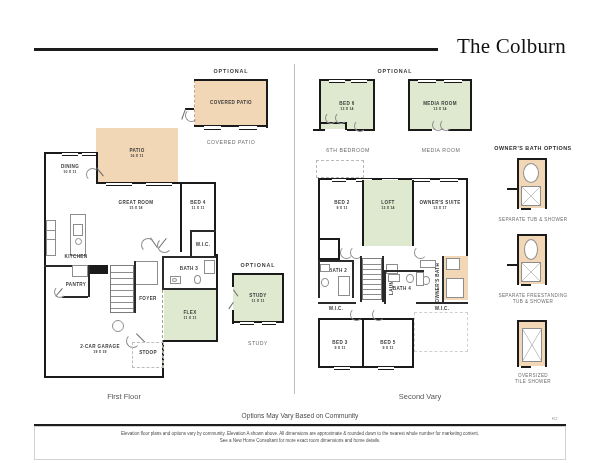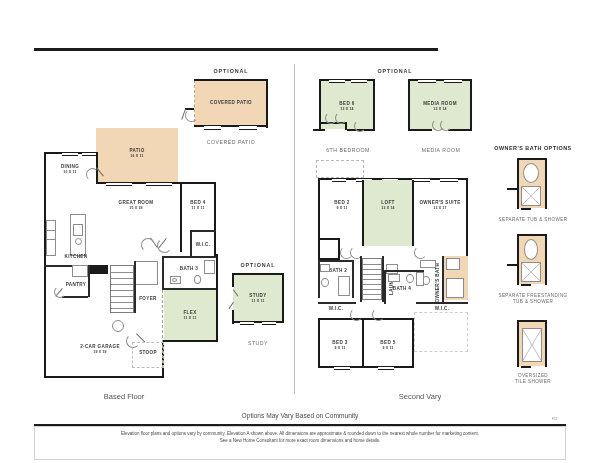--- a/index.html
+++ b/index.html
@@ -61,20 +61,21 @@
   .disclaim{position:absolute;left:38px;width:524px;text-align:center;font-size:4.5px;
             line-height:1.5;color:#4a4a4a;}
   .foot-box{position:absolute;left:34px;width:532px;border:.8px solid #d2d2d2;box-sizing:border-box;}
 </style>
 </head>
 <body>
 
 <div class="sheet">
 
   <div class="hdr-rule"></div>
+  <div class="title">The Colburn</div>
 
   <div class="divider" style="left:294px;top:64px;height:330px;"></div>
 
   <div class="optlabel" style="left:231px;top:68px;">OPTIONAL</div>
 
   <div class="plan" style="left:191px;top:78px;width:80px;height:52px;">
     <div class="room fill-tan" style="left:4px;top:3px;width:72px;height:45px;"></div>
 
     <div class="opt-dash" style="left:3px;top:2px;width:74px;height:47px;border-color:#c9a27a;"></div>
 
@@ -212,21 +213,21 @@
       <span>2-CAR GARAGE</span>
       <span class="dim">19 x 19</span>
     </div>
 
     <div class="opt-dash" style="left:88px;top:214px;width:32px;height:26px;border-color:#bdbdbd;"></div>
     <div class="rlabel" style="left:104px;top:222px;">
       <span>STOOP</span>
     </div>
   </div>
 
-  <div class="floorcap" style="left:124px;top:392px;">Based Floor</div>
+  <div class="floorcap" style="left:124px;top:392px;">First Floor</div>
 
   <div class="optlabel" style="left:258px;top:262px;">OPTIONAL</div>
   <div class="plan" style="left:230px;top:272px;width:58px;height:60px;">
     <div class="room fill-green" style="left:3px;top:2px;width:50px;height:48px;"></div>
     <div class="wall" style="left:2px;top:1px;width:52px;height:2.2px;"></div>
     <div class="wall" style="left:52px;top:1px;width:2.2px;height:50px;"></div>
     <div class="wall" style="left:2px;top:49px;width:8px;height:2.4px;"></div>
     <div class="wall" style="left:24px;top:49px;width:8px;height:2.4px;"></div>
     <div class="wall" style="left:46px;top:49px;width:8px;height:2.4px;"></div>
     <div class="win" style="left:10px;top:49px;width:14px;height:2.4px;"></div>

